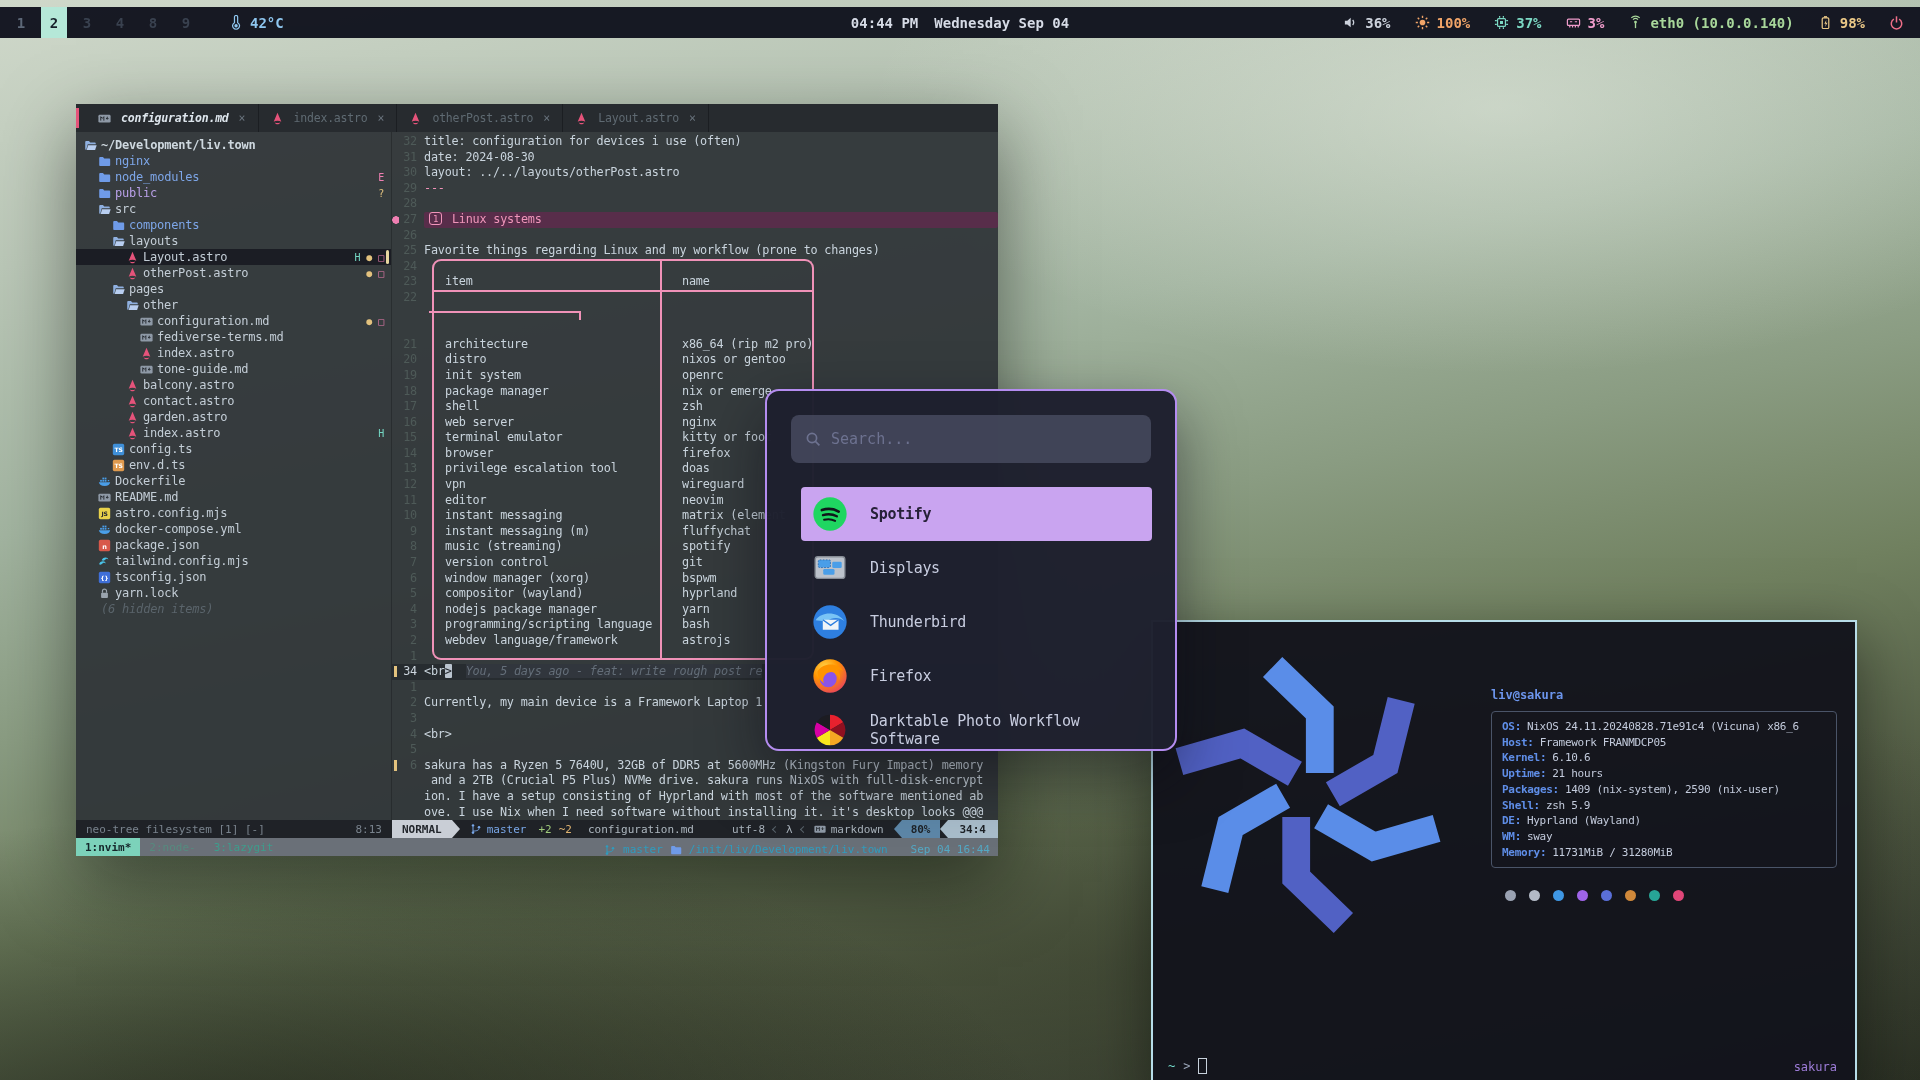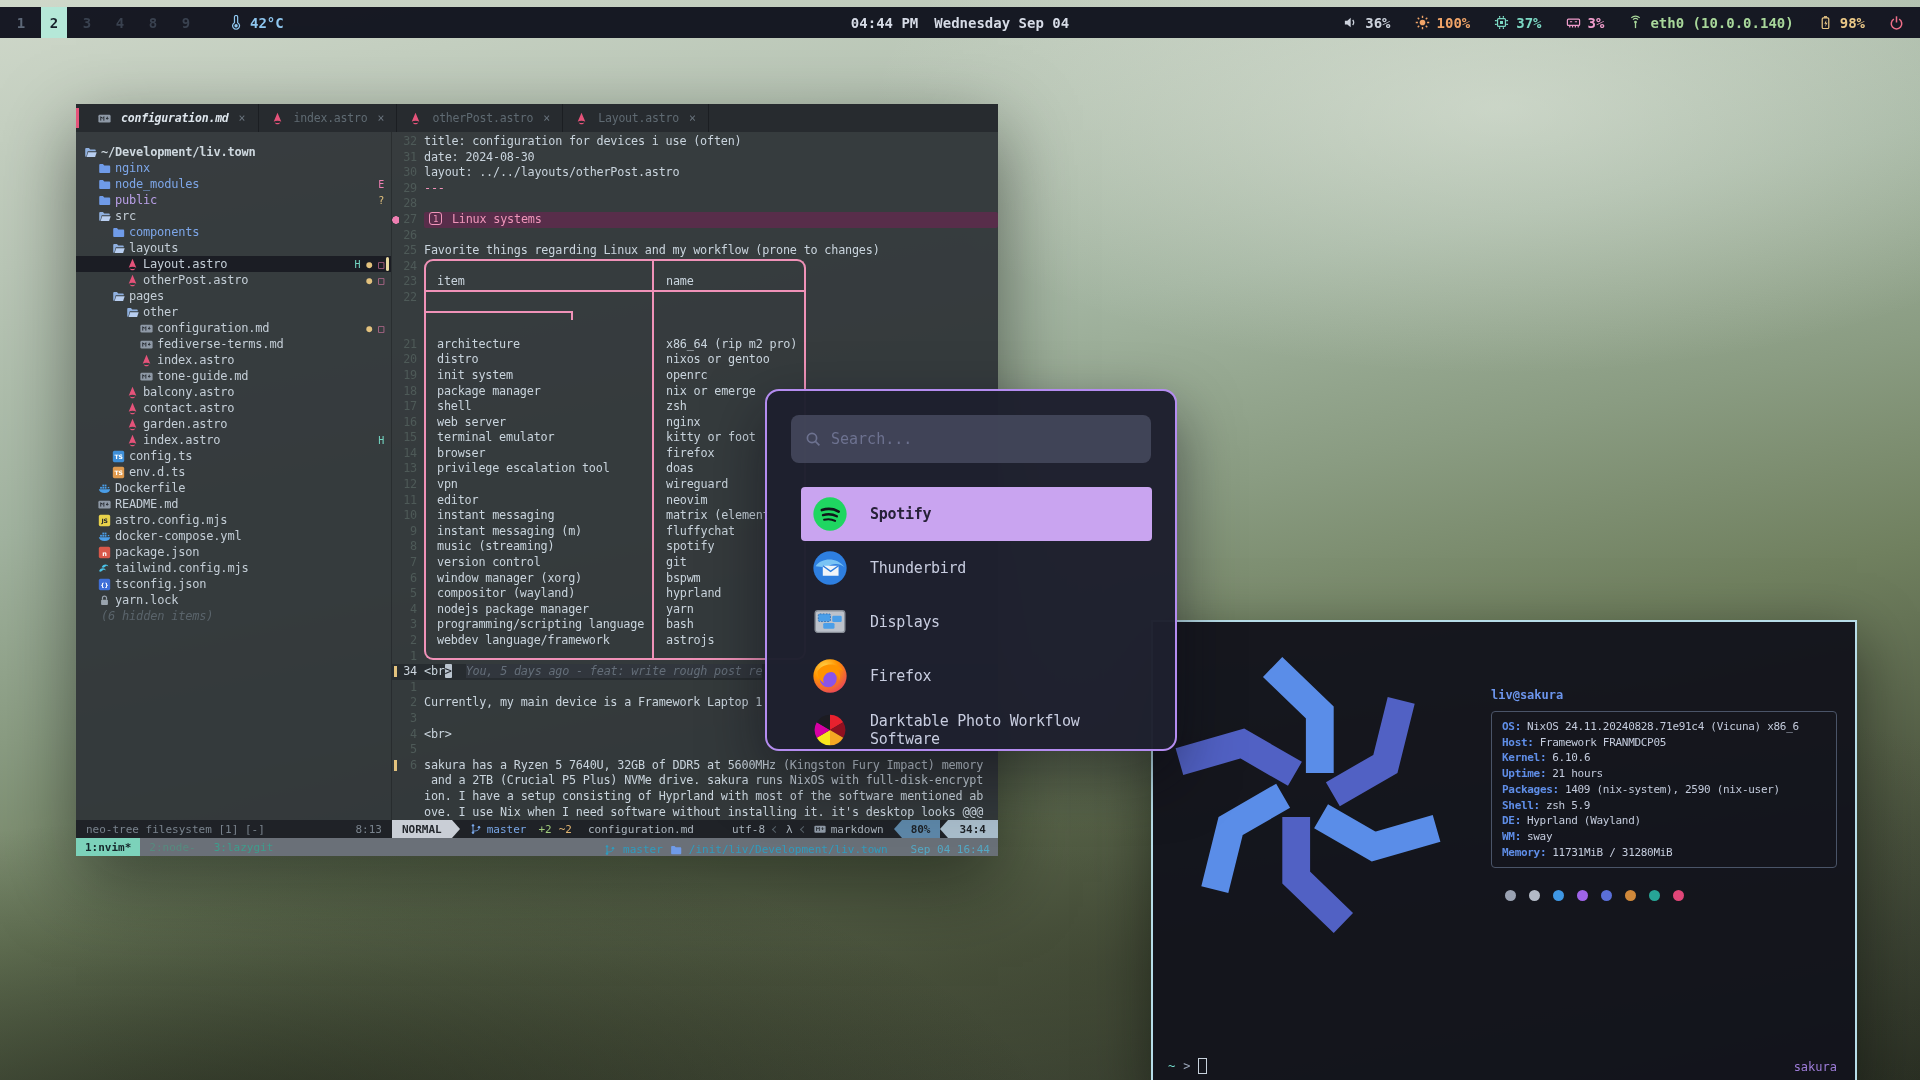--- a/index.html
+++ b/index.html
@@ -38,21 +38,21 @@
   .tabbar::before{content:'';position:absolute;left:0;top:4px;width:3px;height:20px;background:#e5537a}
   .tabs{display:flex;margin-left:10px}
   .tab{display:flex;align-items:center;gap:6px;padding:0 12px;font-size:11.5px;color:#5f6a72;
     border-right:1px solid rgba(20,22,26,.6);cursor:pointer}
   .tab .tlbl{letter-spacing:-.2px}
   .tab.active{color:#dde5ec;font-weight:bold;font-style:italic}
   .tclose{color:#69737d;margin-left:4px;font-style:normal;font-weight:normal}
   .emain{display:flex;height:688px}
 
   
-  .tpanel{width:316px;flex:none;padding-top:12px;overflow:hidden;border-right:1px solid rgba(22,25,28,.4)}
+  .tpanel{width:316px;flex:none;padding-top:5px;overflow:hidden;border-right:1px solid rgba(22,25,28,.4)}
   .trow{display:flex;align-items:center;height:16px;font-size:12px;letter-spacing:-.2px;
     padding-right:7px;position:relative;cursor:pointer}
   .trow.sel{background:rgba(16,18,27,.72)}
   .trow.sel::after{content:'';position:absolute;right:2px;top:1px;bottom:1px;width:3px;
     background:#e8d8a0;border-radius:2px}
   .tind{display:inline-block;flex:none}
   .i0{width:8px}.i1{width:22px}.i2{width:36px}.i3{width:50px}.i4{width:64px}
   .ticon{width:17px;flex:none;display:inline-flex;align-items:center}
   .c-root{color:#ced8df;font-weight:bold}
   .c-blue{color:#7da6e8}.c-purple{color:#b9a0e8}.c-white{color:#c3cdd6}
@@ -69,24 +69,24 @@
   .gu{width:18px;flex:none;text-align:right;margin-right:7px;color:#4e5a58}
   .gu.cur{color:#cdd6df}
   .bt{flex:1;min-width:0;overflow:hidden;color:#c9d4dd}
   .bl.pink .bt{color:#f092b8}
   .bl.heading .bt{background:rgba(94,42,76,.85);color:#f095ba;border-radius:2px}
   .h1b{display:inline-block;width:13px;height:13px;line-height:12px;text-align:center;
     border:1.5px solid #f095ba;border-radius:3px;font-size:9px;margin:0 3px 0 5px;vertical-align:1px}
   .bl.cursor{background:rgba(18,22,28,.38)}
   .curs{background:#bac4cf;color:#20242a;border-radius:1px}
   .blame{margin-left:14px;font-style:italic;color:#646e79;background:rgba(105,115,128,.16)}
-  .tbx{position:relative;display:flex;width:382px;height:100%;flex:none;
+  .tbx{position:relative;display:flex;margin-left:8px;width:382px;height:100%;flex:none;
     border-left:2px solid var(--pk);border-right:2px solid var(--pk)}
   .c1{width:228px;flex:none;border-right:2px solid var(--pk);padding-left:11px;overflow:hidden}
-  .c2{flex:1;padding-left:12px;overflow:hidden}
+  .c2{flex:1;padding-left:20px;overflow:hidden}
   .bl.ttop .tbx{border-top:2px solid var(--pk);border-radius:9px 9px 0 0}
   .bl.tbot{align-items:flex-start}
   .bl.tbot .tbx{border-bottom:2px solid var(--pk);border-radius:0 0 9px 9px;height:11px}
   .bl.tbot .c1{height:11px}
   .bl.tsep .tbx{background:linear-gradient(var(--pk),var(--pk)) 0 0/100% 2px no-repeat}
   .stub{position:absolute;left:-5px;top:5px;width:152px;height:2px;background:var(--pk)}
   .stub::after{content:'';position:absolute;right:0;top:0;width:2px;height:9px;background:var(--pk)}
 
   
   .statusline{display:flex;align-items:center;height:18px;background:rgba(30,33,38,.96);
@@ -965,33 +965,33 @@
           <svg class="ic">
             <use href="#i-spotify"></use>
           </svg>
         </span>
         <span class="llbl">Spotify</span>
       </div>
 
       <div class="litem">
         <span class="licon">
           <svg class="ic">
+            <use href="#i-displays"></use>
+          </svg>
+        </span>
+        <span class="llbl">Displays</span>
+      </div>
+
+      <div class="litem">
+        <span class="licon">
+          <svg class="ic">
             <use href="#i-thunderbird"></use>
           </svg>
         </span>
         <span class="llbl">Thunderbird</span>
-      </div>
-
-      <div class="litem">
-        <span class="licon">
-          <svg class="ic">
-            <use href="#i-displays"></use>
-          </svg>
-        </span>
-        <span class="llbl">Displays</span>
       </div>
 
       <div class="litem">
         <span class="licon">
           <svg class="ic">
             <use href="#i-firefox"></use>
           </svg>
         </span>
         <span class="llbl">Firefox</span>
       </div>

